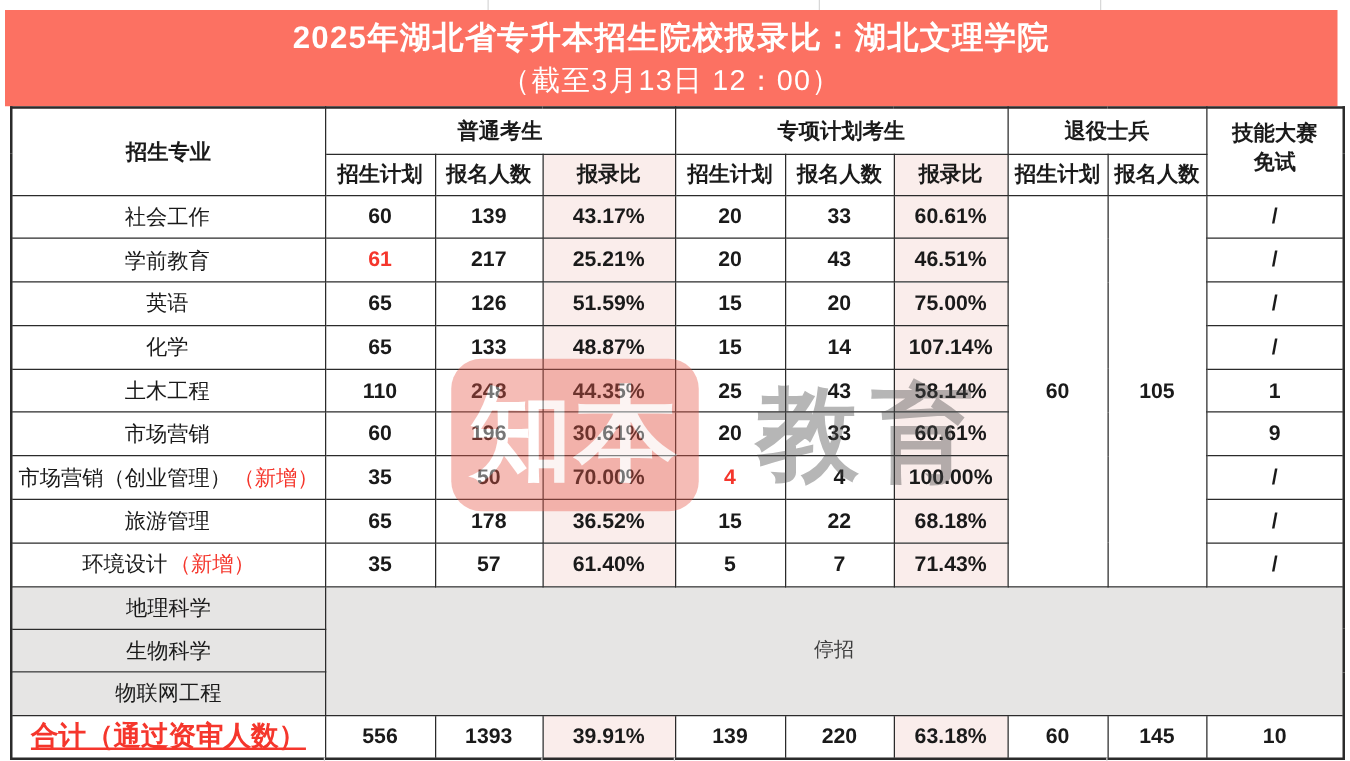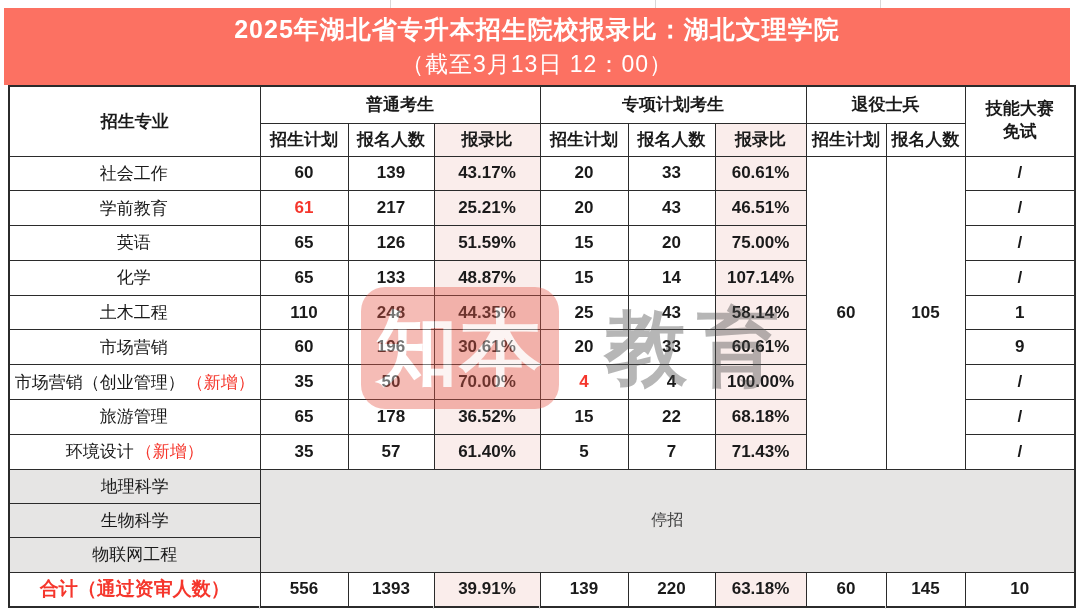--- a/index.html
+++ b/index.html
@@ -17,28 +17,28 @@
   .banner-title{font-size:25px;font-weight:700;letter-spacing:1px;}
   .banner-subtitle{font-size:23px;font-weight:400;letter-spacing:1px;}
 
   
   table{position:absolute;left:8px;top:85px;width:1066px;border-collapse:collapse;
     table-layout:fixed;border:2px solid var(--border);}
   td{border:1.5px solid var(--border);text-align:center;vertical-align:middle;
     font-size:17px;font-weight:700;color:var(--text);padding:0;overflow:hidden;}
   tr.h1{height:37px;} tr.h2{height:33px;}
   td.hcell{font-size:17px;font-weight:700;}
-  td.skill-h{white-space:pre-line;line-height:1.35;}
+  td.skill-h{white-space:pre-line;line-height:1.35;font-family:Liberation Mono, monospace;}
   td.pink{background:var(--ratio-bg);}
   td.major{font-weight:500;}
   .red{color:var(--accent-red);}
   .suffix{margin-left:2px;color:var(--accent-red);}
   td.stopped-major{background:var(--stopped-bg);font-weight:500;}
   td.stopped-cell{background:var(--stopped-bg);font-weight:400;font-size:16px;color:#3D3D3D;}
-  td.total-label{color:var(--accent-red);font-size:19px;font-weight:700;}
+  td.total-label{color:var(--accent-red);font-size:22px;font-weight:700;text-decoration:underline;}
 
   
   .watermark{position:absolute;left:361px;top:286px;width:440px;height:124px;
     opacity:.40;pointer-events:none;z-index:5;display:flex;align-items:center;}
   .wm-logo{width:198px;height:122px;background:#E8594A;border-radius:24px;color:#FFF;
     font-size:82px;font-weight:700;display:flex;align-items:center;justify-content:center;
     letter-spacing:2px;line-height:1;}
   .wm-right{margin-left:46px;display:flex;flex-direction:column;align-items:center;justify-content:center;}
   .wm-brand{font-size:82px;font-weight:700;letter-spacing:10px;line-height:1;color:#4A4A4A;}
   .wm-sub{font-size:20px;font-weight:700;letter-spacing:6px;color:#8F8F8F;margin-top:4px;}

